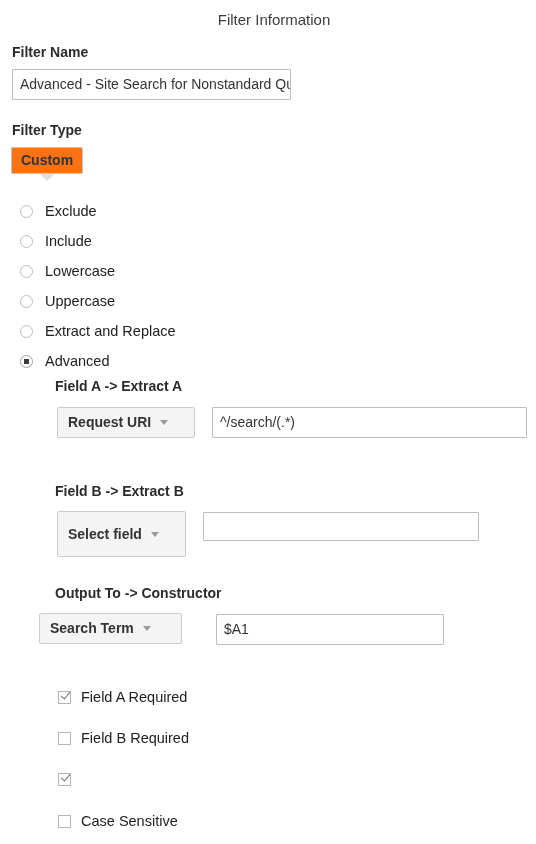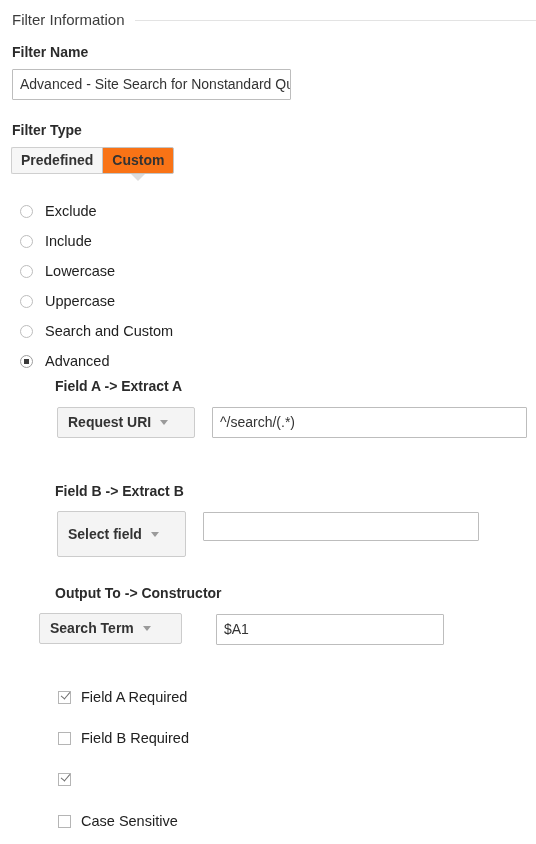--- a/index.html
+++ b/index.html
@@ -20,20 +20,21 @@
 
   
   .section-header {
     position: absolute;
     left: 12px;
     top: 11px;
     right: 0;
     display: flex;
     align-items: center;
     gap: 10px;
+    flex-direction: column;
   }
   .section-header .title {
     font-size: 15px;
     font-weight: 400;
     color: #3c3c3c;
     white-space: nowrap;
     line-height: 18px;
   }
   .section-header .rule {
     flex: 1 1 auto;
@@ -278,21 +279,20 @@
   <span class="title">Filter Information</span>
   <span class="rule"></span>
 </div>
 
 <div class="field-label" id="label-filter-name">Filter Name</div>
 <div class="text-input" id="input-filter-name" title="Advanced - Site Search for Nonstandard Query Parameters">Advanced - Site Search for Nonstandard Query Parameters</div>
 
 <div class="field-label" id="label-filter-type">Filter Type</div>
 
 <div class="tabs">
-  <div class="tab inactive">Predefined</div>
   <div class="tab active">
     <span>Custom</span>
     <span class="tab-caret"></span>
   </div>
 </div>
 
 <div class="radio-row" style="top:201px">
   <span class="radio-mark"></span>
   <span class="radio-label">Exclude</span>
 </div>
@@ -303,21 +303,21 @@
 <div class="radio-row" style="top:261px">
   <span class="radio-mark"></span>
   <span class="radio-label">Lowercase</span>
 </div>
 <div class="radio-row" style="top:291px">
   <span class="radio-mark"></span>
   <span class="radio-label">Uppercase</span>
 </div>
 <div class="radio-row" style="top:321px">
   <span class="radio-mark"></span>
-  <span class="radio-label">Search and Custom</span>
+  <span class="radio-label">Extract and Replace</span>
 </div>
 <div class="radio-row" style="top:351px">
   <span class="radio-mark checked"></span>
   <span class="radio-label">Advanced</span>
 </div>
 
 <div class="sub-label" id="label-field-a">Field A -&gt; Extract A</div>
 <div class="select-btn" id="select-field-a">
   <span class="sel-text">Request URI</span>
   <span class="sel-arrow">

